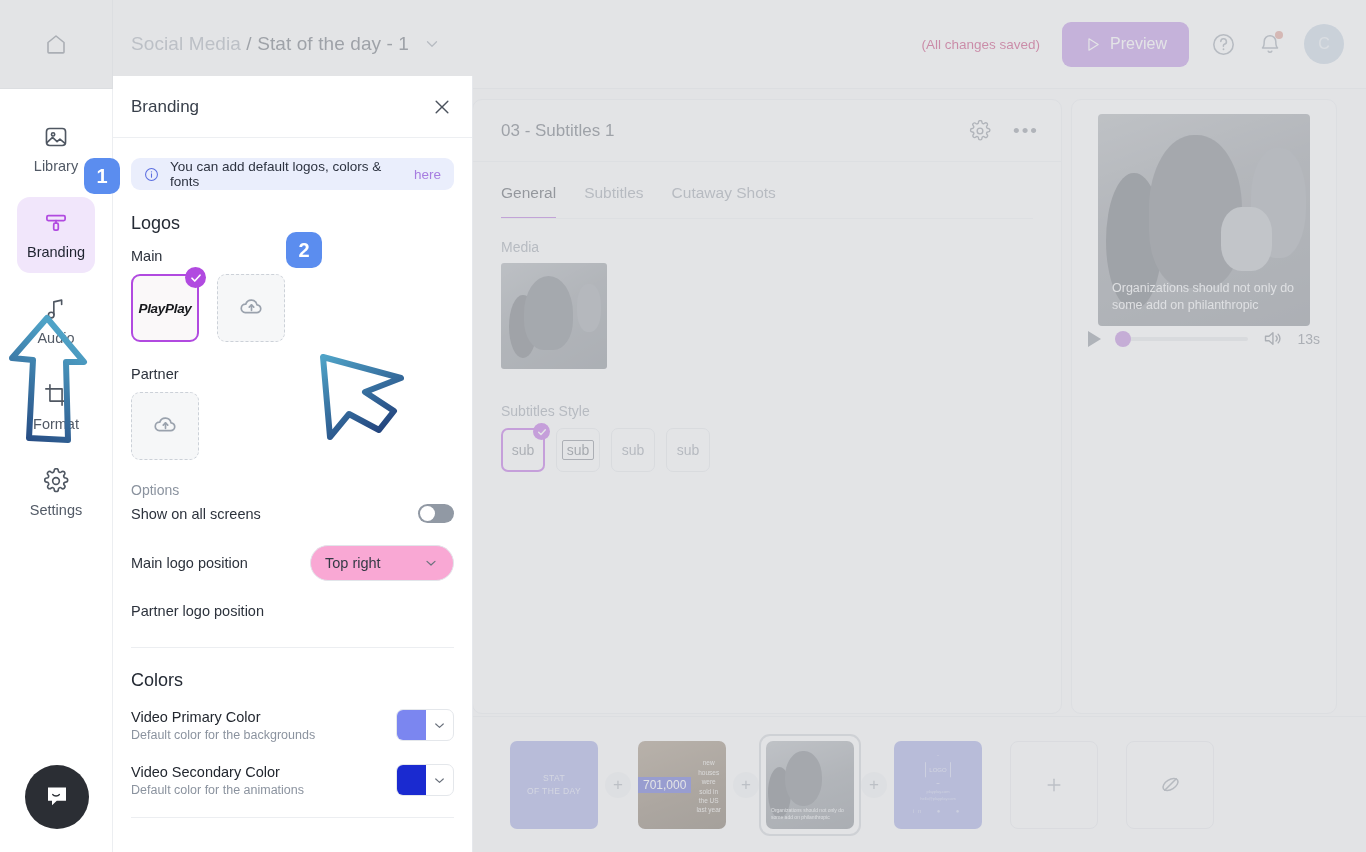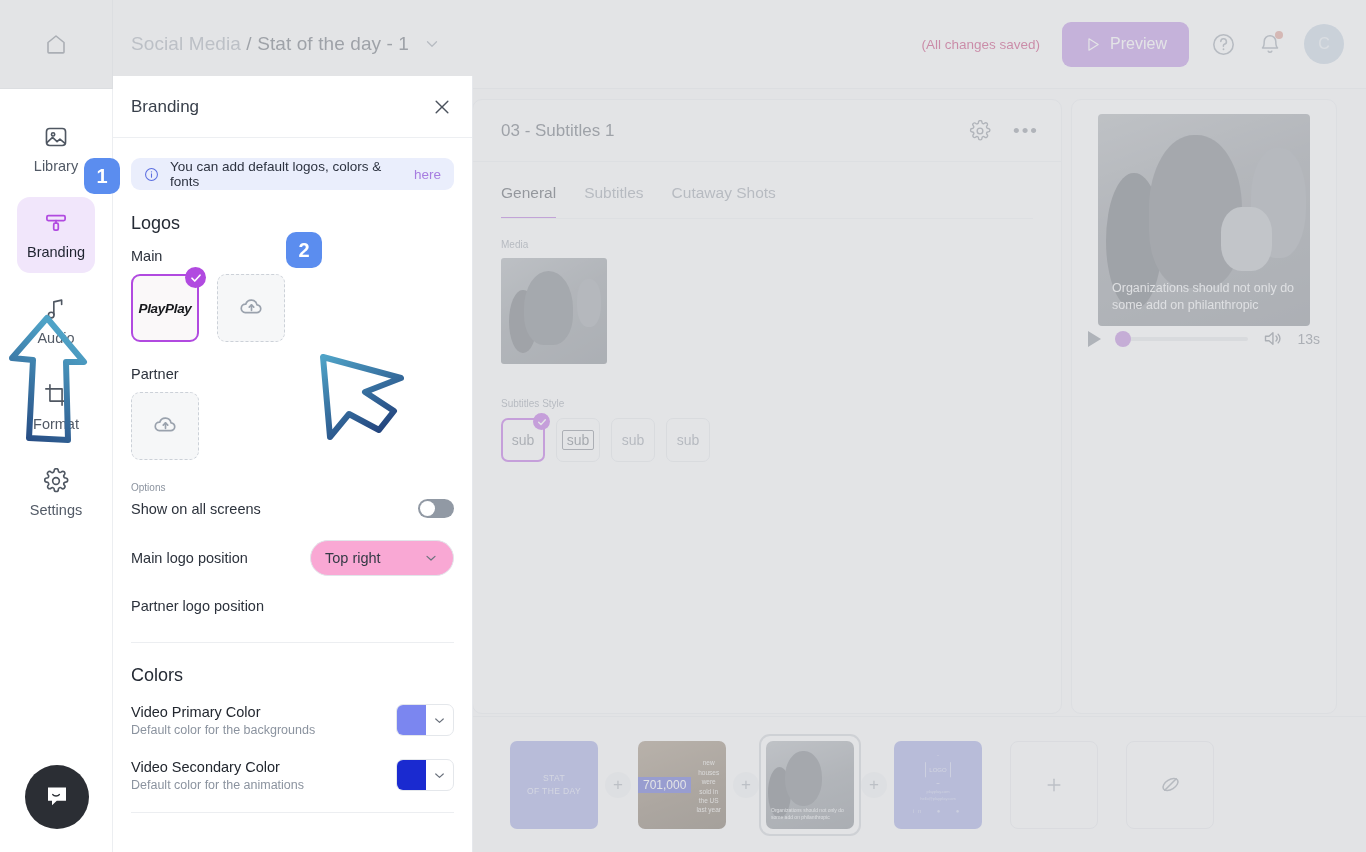--- a/index.html
+++ b/index.html
@@ -131,21 +131,21 @@
     height: 32px;
     display: flex; align-items: center; gap: 11px;
     padding: 0 13px;
     font-size: 13.5px; color: #2d3340;
   }
   .notice .info-i { color: #5b6ee0; display: flex; }
   .notice a { color: #a77de0; text-decoration: none; }
 
   .sec-title { font-size: 18px; color: #242a34; margin: 23px 0 14px 0; }
   .sub-label { font-size: 14.5px; color: #2c323c; margin-bottom: 10px; }
-  .tiny-label { font-size: 10px; color: #8b939f; margin-bottom: 6px; }
+  .tiny-label { font-size: 14px; color: #8b939f; margin-bottom: 6px; }
 
   .logo-row { display: flex; gap: 18px; align-items: flex-start; }
   .logo-tile {
     width: 68px; height: 68px;
     border-radius: 9px;
     background: #faf8f9;
     border: 2px solid #b14ae0;
     display: flex; align-items: center; justify-content: center;
     position: relative;
     cursor: pointer;

